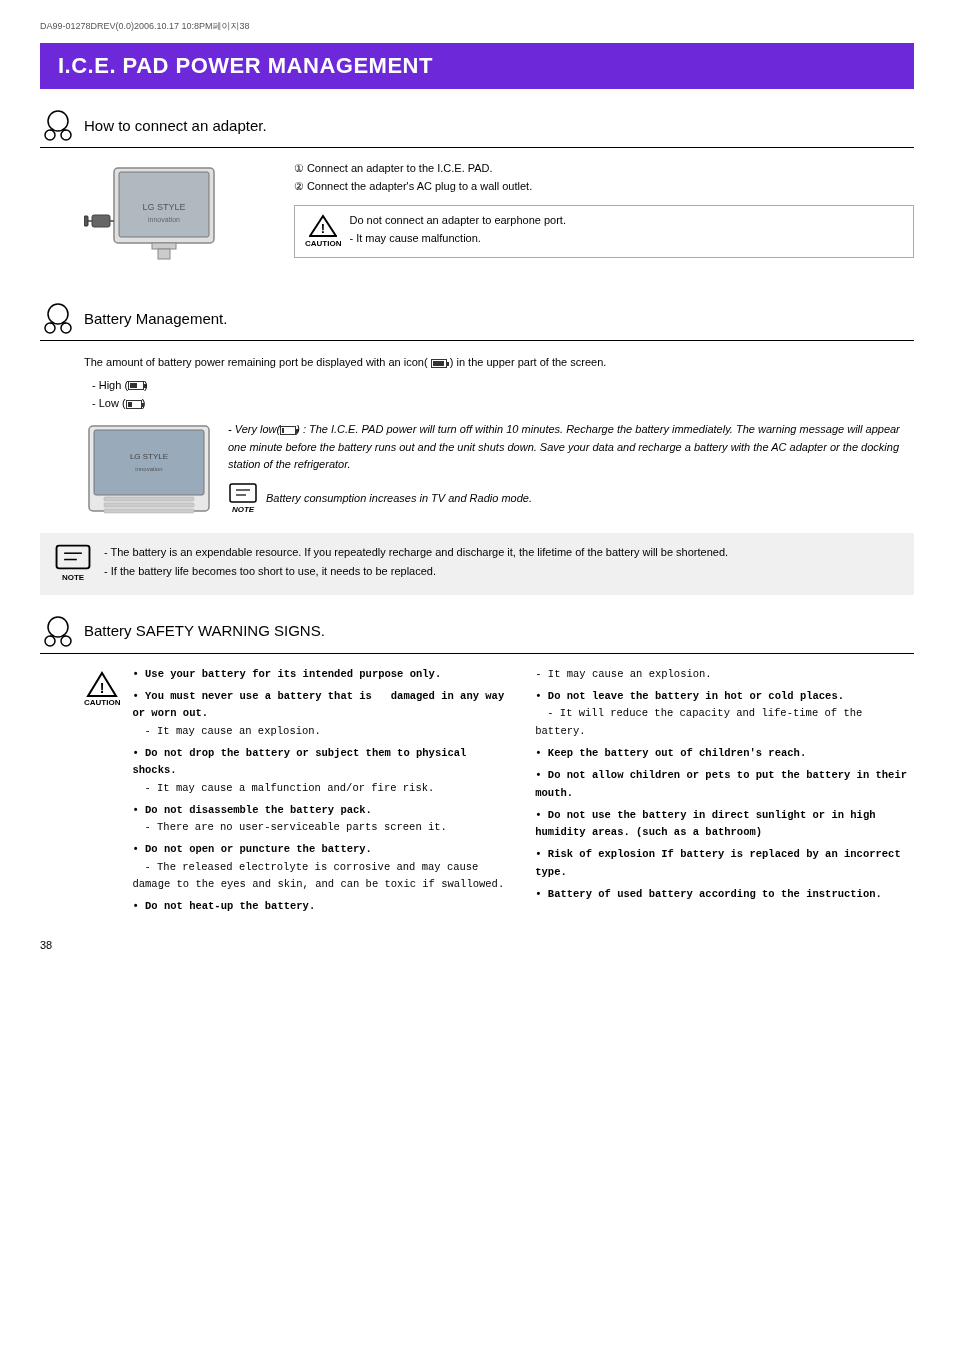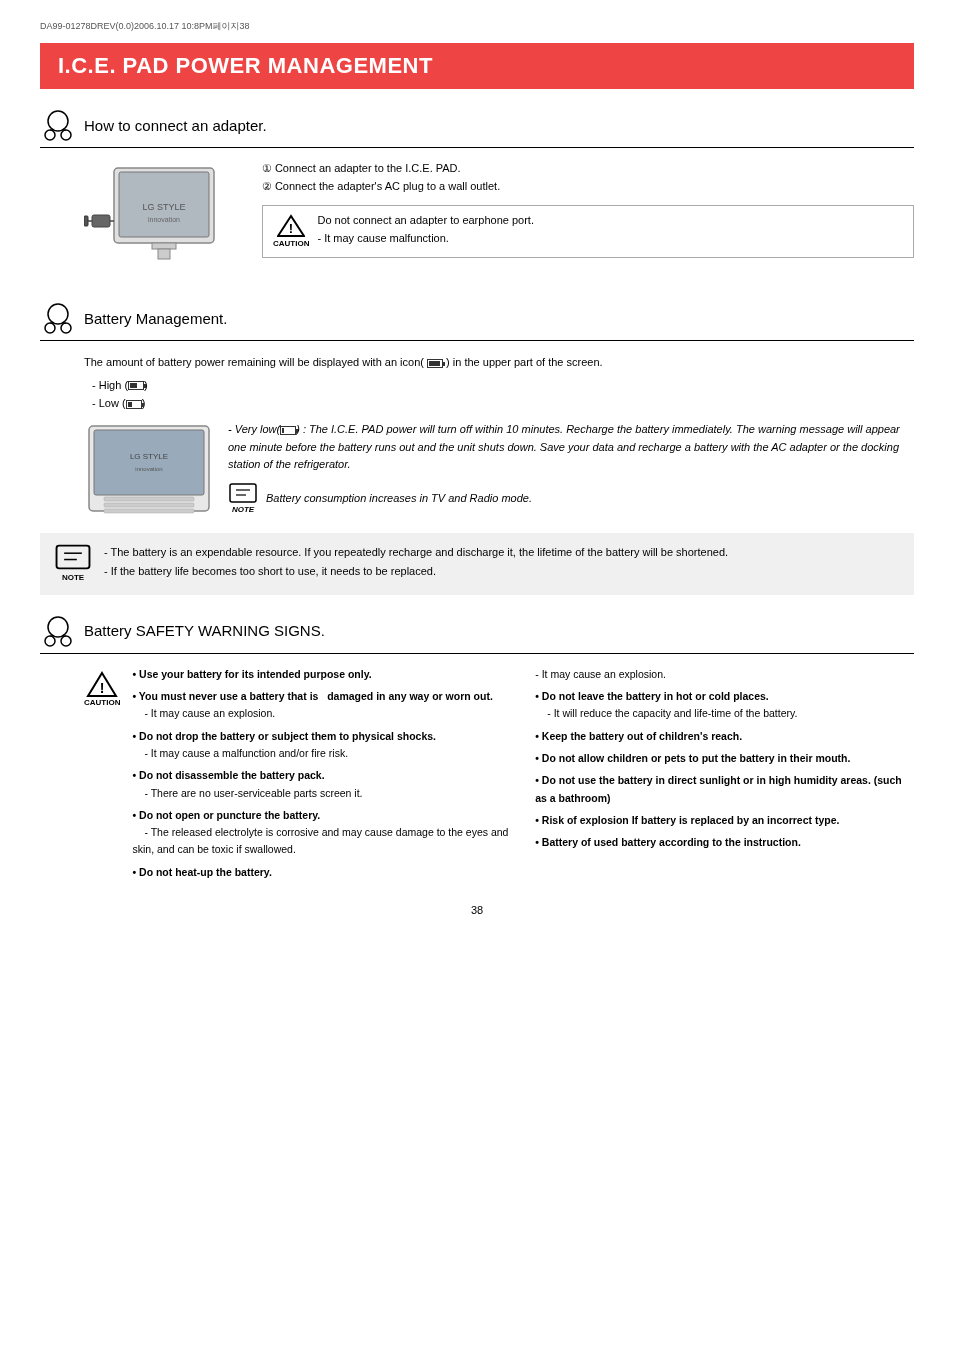--- a/index.html
+++ b/index.html
@@ -13,21 +13,21 @@
       padding: 20px 40px;
     }
 
     .page-header {
       font-size: 9px;
       color: #555;
       margin-bottom: 10px;
     }
 
     .main-title {
-      background: #ef4444;
+      background: #6d28d9;
       color: #fff;
       font-size: 22px;
       font-weight: bold;
       padding: 10px 18px;
       margin-bottom: 18px;
       letter-spacing: 0.5px;
     }
 
     .section {
       margin-bottom: 18px;
@@ -63,20 +63,21 @@
 
     .device-img {
       width: 160px;
       flex-shrink: 0;
     }
 
     .connect-text {
       flex: 1;
       font-size: 11px;
       line-height: 1.6;
+      margin-left: 32px;
     }
 
     .caution-box {
       display: flex;
       align-items: flex-start;
       border: 1px solid #aaa;
       padding: 6px 10px;
       margin-top: 10px;
       gap: 8px;
       background: #fff;
@@ -203,24 +204,24 @@
       font-size: 8px;
       font-weight: bold;
       flex-shrink: 0;
       margin-top: 4px;
     }
 
     .safety-columns {
       display: flex;
       gap: 8px;
       flex: 1;
+      font-family: Liberation Mono, monospace;
     }
 
     .page-number {
-      text-align: center;
       font-size: 11px;
       margin-top: 18px;
     }
 
   </style>
 </head>
 <body>
 
 <div class="page-header">DA99-01278DREV(0.0)2006.10.17 10:8PM페이지38</div>
 
@@ -286,21 +287,21 @@
       <circle cx="10" cy="28" r="5" stroke="#000" stroke-width="1.5" fill="none"></circle>
       <circle cx="26" cy="28" r="5" stroke="#000" stroke-width="1.5" fill="none"></circle>
       <line x1="14" y1="23" x2="10" y2="23" stroke="#000" stroke-width="1"></line>
       <line x1="22" y1="23" x2="26" y2="23" stroke="#000" stroke-width="1"></line>
     </svg>
     <span class="section-title">Battery Management.</span>
   </div>
 
   <div class="battery-body">
     <div>
-      <span>The amount of battery power remaining will be displayed with an icon(</span>
+      <span>The amount of battery power remaining port be displayed with an icon(</span>
       
       <span style="display:inline-block;border:1.5px solid #333;width:16px;height:9px;vertical-align:middle;position:relative;">
         <span style="position:absolute;top:1px;left:1px;background:#333;width:11px;height:5px;display:block;"></span>
         <span style="position:absolute;right:-3px;top:2px;background:#333;width:2px;height:4px;display:block;"></span>
       </span>
       <span>) in the upper part of the screen.</span>
     </div>
     <div class="battery-levels">
       <div class="battery-level-item">
         - High (<span style="display:inline-block;border:1.5px solid #333;width:16px;height:9px;vertical-align:middle;position:relative;"><span style="position:absolute;top:1px;left:1px;background:#333;width:7px;height:5px;display:block;"></span><span style="position:absolute;right:-3px;top:2px;background:#333;width:2px;height:4px;display:block;"></span></span>)

